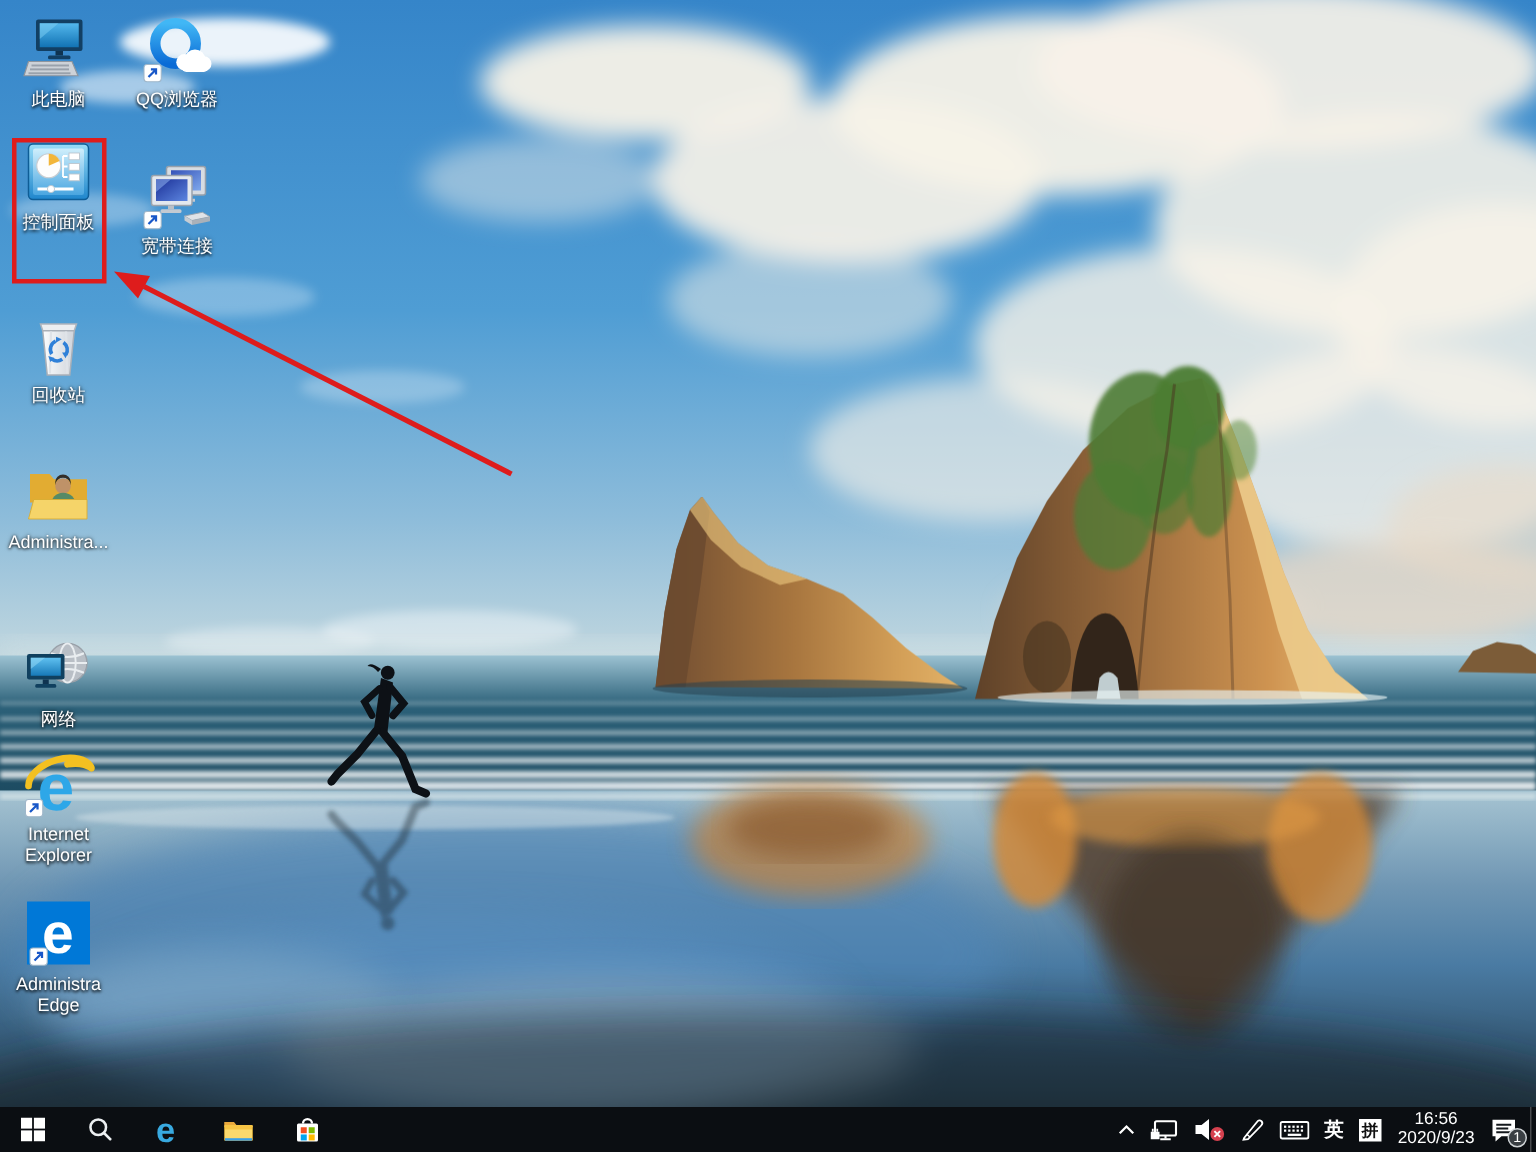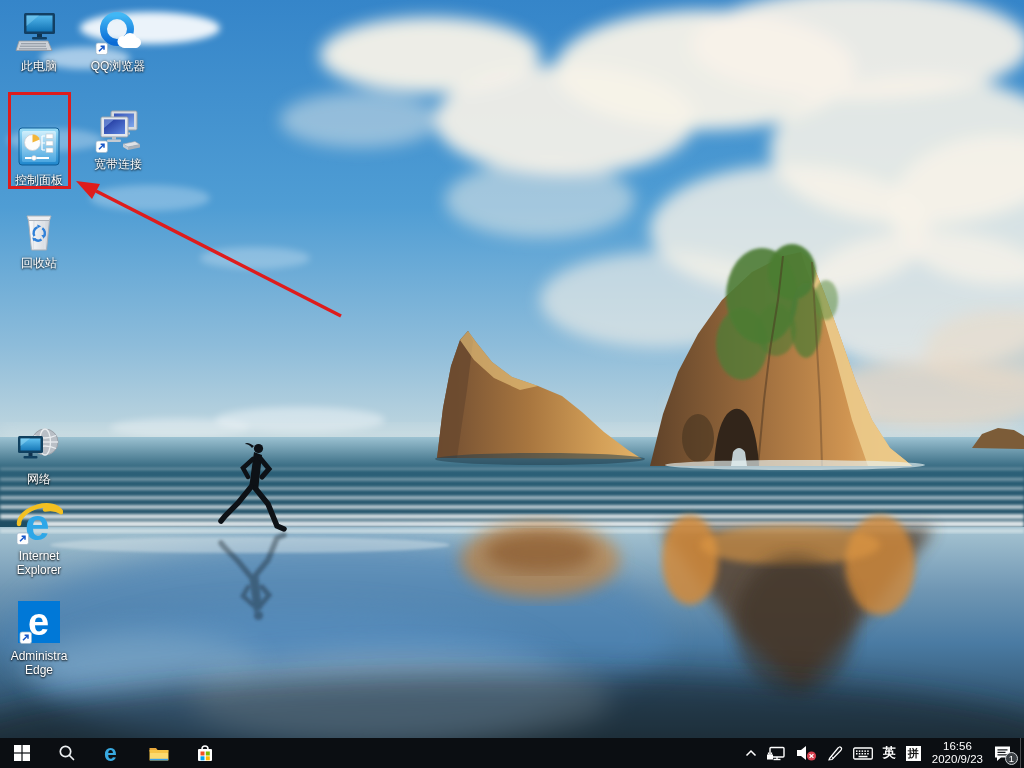--- a/index.html
+++ b/index.html
@@ -243,21 +243,21 @@
         </g>
         <g transform="translate(2,33)">
             <rect width="11.5" height="11.5" rx="2" fill="#fff" stroke="#9fb6c9" stroke-width=".7"></rect>
           <path d="M3,8.3 L8,3.3 M4.6,3.3 H8 V6.7" stroke="#1857c8" stroke-width="1.5" fill="none"></path>
           </g>
       </svg>
     </div>
     <div class="lbl">QQ浏览器</div>
   </div>
 
-  <div class="tile" style="left:1px;top:120px">
+  <div class="tile" style="left:1px;top:88px">
     <div class="glyph">
       <svg width="48" height="44" viewBox="0 0 48 44">
         <defs>
           <linearGradient id="cpG" x1="0" y1="0" x2="0" y2="1">
             <stop offset="0" stop-color="#9adef8"></stop>
               <stop offset="1" stop-color="#1f86cc"></stop>
             </linearGradient>
           <linearGradient id="cpG2" x1="0" y1="0" x2="0" y2="1">
             <stop offset="0" stop-color="#cfeffc"></stop>
               <stop offset="1" stop-color="#4aa6e0"></stop>
@@ -334,20 +334,33 @@
         <g fill="#2f80d8">
           <polygon points="22.4,15.5 26.2,17.2 22.2,19.5"></polygon>
           <polygon points="30.5,26 28.7,29.8 26.4,26"></polygon>
           <polygon points="18.5,32.3 17.2,28.4 21.3,29.6"></polygon>
         </g>
       </svg>
     </div>
     <div class="lbl">回收站</div>
   </div>
 
+  <div class="tile" style="left:1px;top:301px">
+    <div class="glyph">
+      <svg width="48" height="44" viewBox="0 0 48 44">
+        <path d="M5,9 h13 l3,3.5 H43 V28 H5 Z" fill="#e2ac32"></path>
+        <circle cx="27" cy="17" r="5.2" fill="#bf9268"></circle>
+        <path d="M21.8,16.5 a5.2,5.2 0 0 1 10.4,0 l0,-2 a5.2,5.2 0 0 0 -10.4,0 Z" fill="#332e29"></path>
+        <path d="M22,14.8 a5.1,5.1 0 0 1 10,0 q-2,-3.4 -5,-3.4 q-3,0 -5,3.4 Z" fill="#332e29"></path>
+        <path d="M18,31 q2,-9.5 9,-9.5 q7.5,0 9.5,9.5 L36.5,33 H18 Z" fill="#568a66"></path>
+        <path d="M4,39 L7.5,26 H43 V39 Z" fill="#f5d469" stroke="#d9ab31" stroke-width=".6"></path>
+      </svg>
+    </div>
+    <div class="lbl">Administra...</div>
+  </div>
 
   <div class="tile" style="left:1px;top:419px">
     <div class="glyph">
       <svg width="48" height="44" viewBox="0 0 48 44">
         <defs>
             <linearGradient id="netS" x1="0" y1="0" x2="0" y2="1">
           <stop offset="0" stop-color="#5fc0f0"></stop>
               <stop offset="1" stop-color="#1779b8"></stop>
             </linearGradient>
           </defs>

